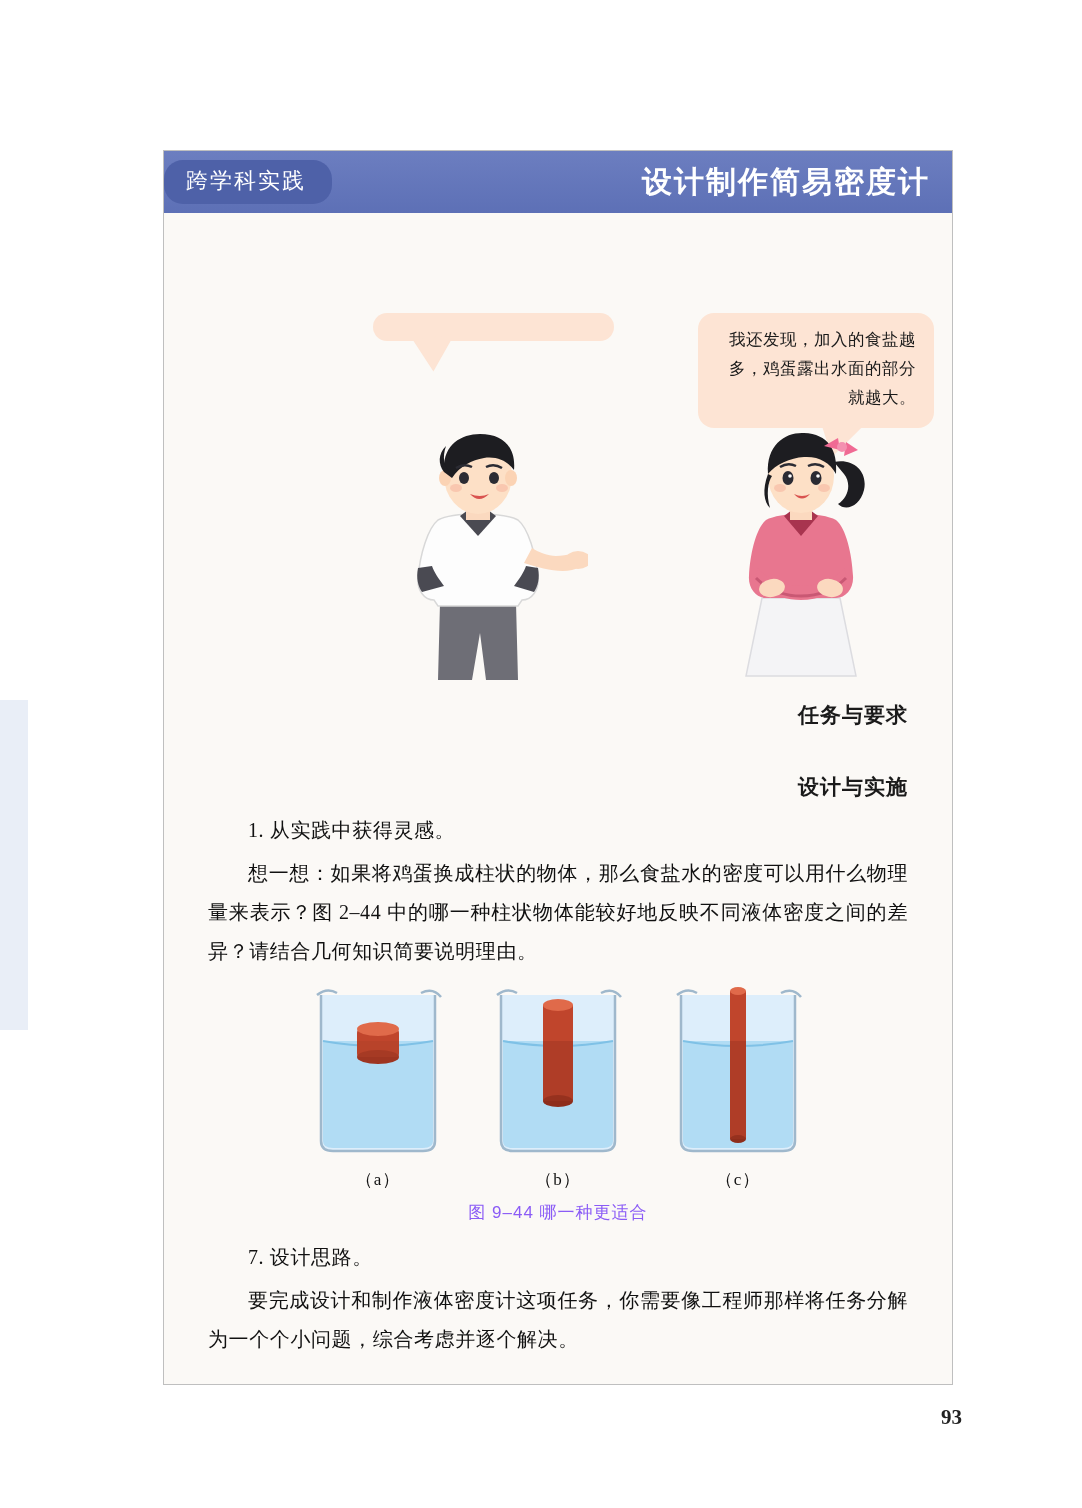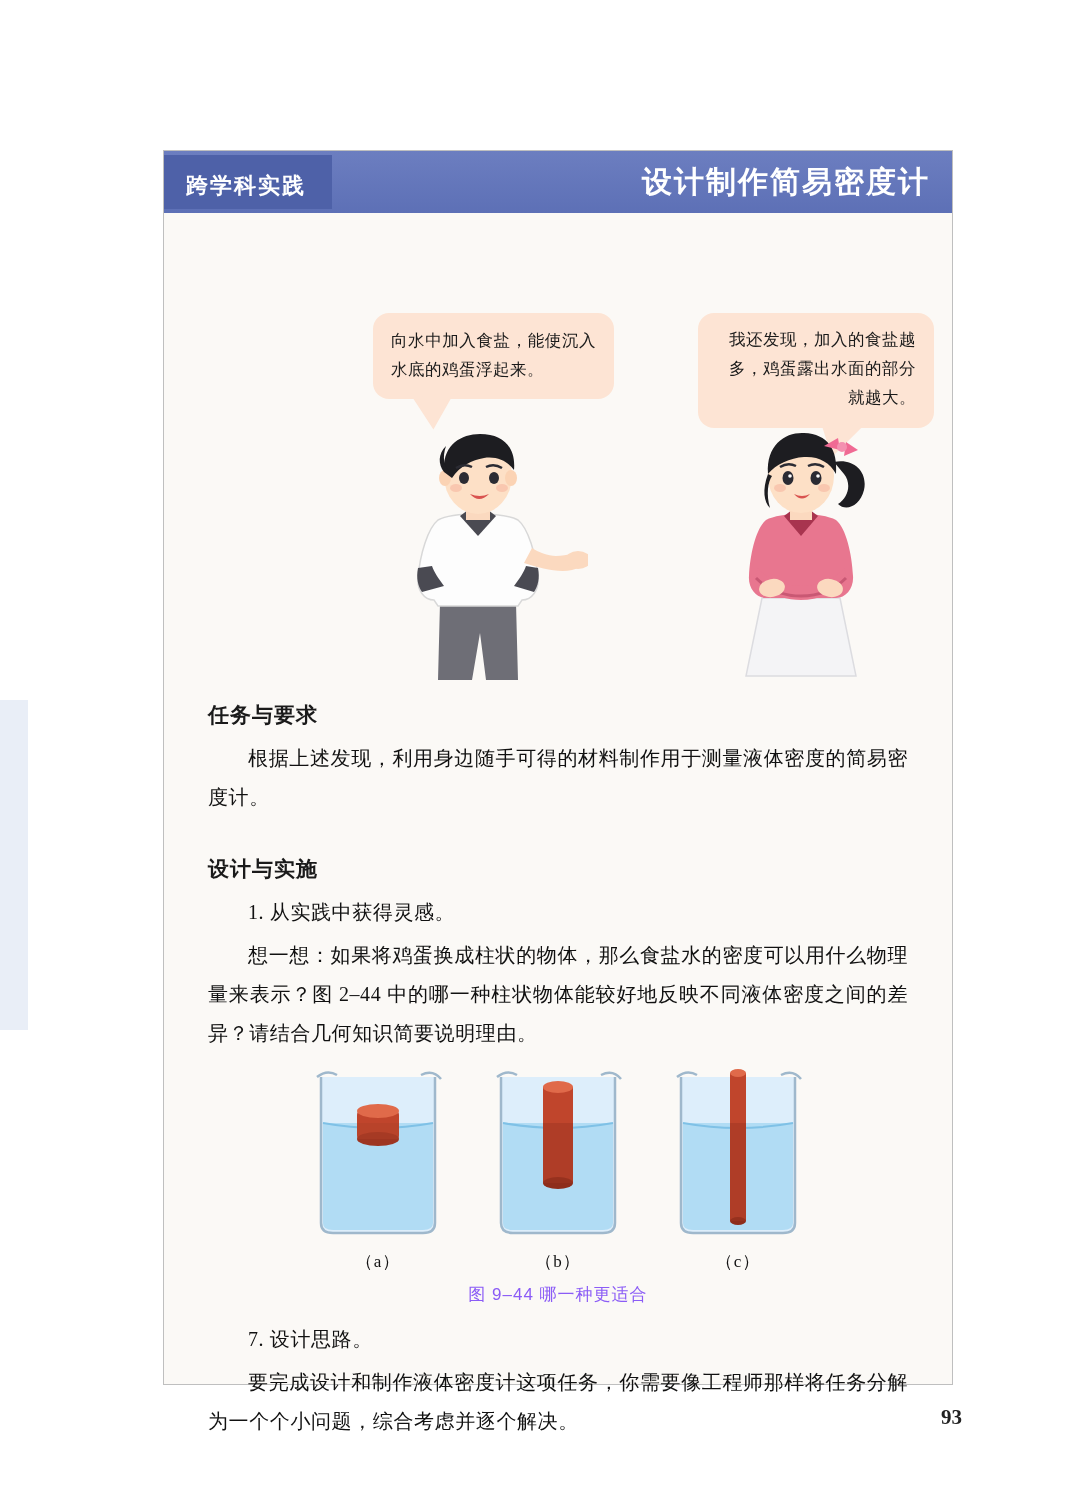--- a/index.html
+++ b/index.html
@@ -39,24 +39,25 @@
     display: flex;
     align-items: center;
     justify-content: space-between;
     padding: 0 22px 0 0;
     box-sizing: border-box;
   }
   .header-left {
     background: #4e61a8;
     color: #ffffff;
     font-family: "Liberation Sans", sans-serif;
-    font-weight: bold;
+    font-weight: normal;
     font-size: 22px;
     letter-spacing: 2px;
-    padding: 16px 26px 8px 22px;
+    padding: 6px 26px 8px 22px;
+    border-radius: 19px;
   }
   .header-title {
     color: #ffffff;
     font-family: "Liberation Serif", serif;
     font-weight: bold;
     font-size: 30px;
     letter-spacing: 2px;
     margin-left: 28px;
   }
   .content {
@@ -108,20 +109,21 @@
   .kid.girl { left: 498px; top: 215px; width: 190px; height: 265px; }
 
   
   h3.section {
     font-family: "Liberation Sans", sans-serif;
     font-weight: bold;
     font-size: 21px;
     color: #1a1a1a;
     margin: 8px 0 10px 0;
     letter-spacing: 1px;
+    text-align: right;
   }
   p.para {
     font-size: 20px;
     line-height: 1.95;
     color: #111;
     margin: 0 0 4px 0;
     text-align: justify;
     text-indent: 2em;
     letter-spacing: 0.6px;
   }
@@ -169,21 +171,20 @@
   <div class="header-bar">
     <div class="header-left">跨学科实践</div>
     <div class="header-title">设计制作简易密度计</div>
   </div>
 
   <div class="content">
 
     <div class="figure-top">
 
       <div class="bubble b1">
-        <span>向水中加入食盐，能使沉入水底的鸡蛋浮起来。</span>
         <span class="tail"></span>
       </div>
 
       <div class="bubble b2">
         <span>我还发现，加入的食盐越多，鸡蛋露出水面的部分就越大。</span>
         <span class="tail"></span>
       </div>
 
       <svg class="kid boy" viewBox="0 0 220 260">
 
@@ -255,21 +256,20 @@
         <path d="M74 39 q8 -5 16 -1" stroke="#2b2b33" stroke-width="2.5" fill="none"></path>
         <path d="M102 38 q8 -4 16 1" stroke="#2b2b33" stroke-width="2.5" fill="none"></path>
 
         <path d="M88 66 q8 9 16 0 q-8 4 -16 0 Z" fill="#d9534f"></path>
         <ellipse cx="74" cy="60" rx="6" ry="4" fill="#f7b5a0" opacity="0.6"></ellipse>
         <ellipse cx="118" cy="60" rx="6" ry="4" fill="#f7b5a0" opacity="0.6"></ellipse>
       </svg>
     </div>
 
     <h3 class="section">任务与要求</h3>
-    <p class="para">根据上述发现，利用身边随手可得的材料制作用于测量液体密度的简易密度计。</p>
 
     <div class="gap"></div>
 
     <h3 class="section">设计与实施</h3>
     <p class="para">1. 从实践中获得灵感。</p>
     <p class="para">想一想：如果将鸡蛋换成柱状的物体，那么食盐水的密度可以用什么物理量来表示？图 2–44 中的哪一种柱状物体能较好地反映不同液体密度之间的差异？请结合几何知识简要说明理由。</p>
 
     <div class="beaker-figure">
 
       <div class="beaker-item">

